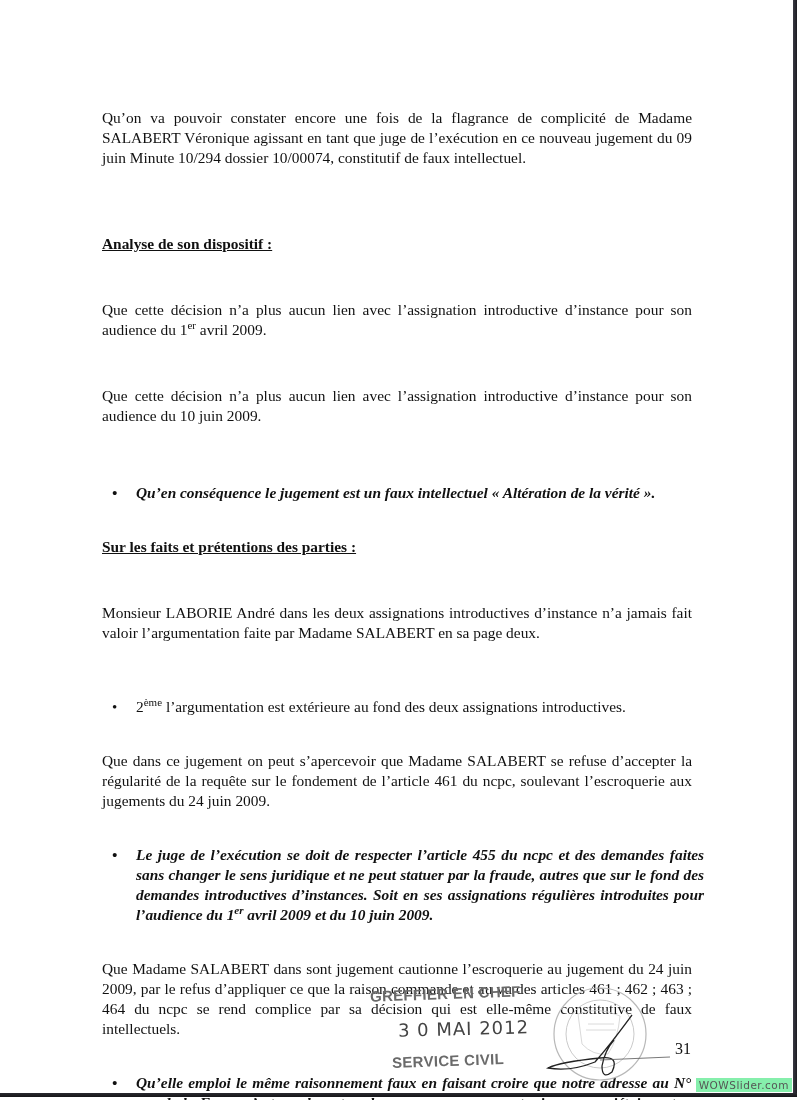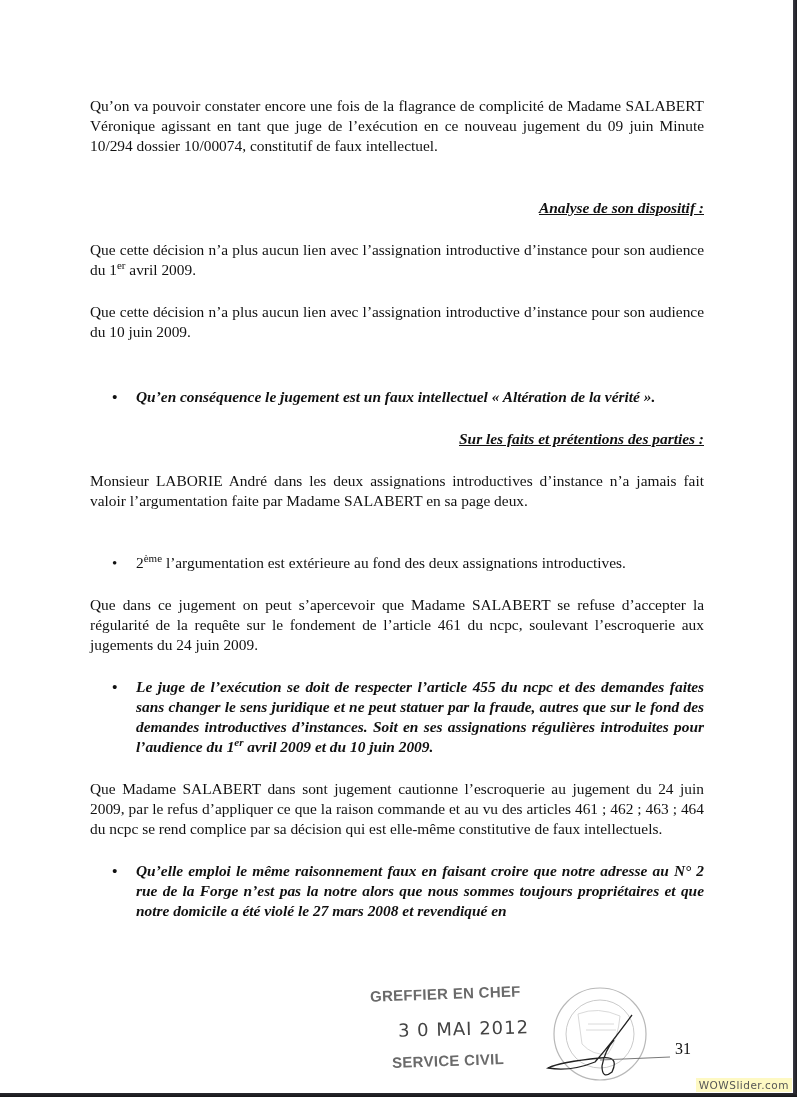--- a/index.html
+++ b/index.html
@@ -6,40 +6,40 @@
   body {
     width: 800px; height: 1100px; background: #ffffff; position: relative; overflow: hidden;
     font-family: "Liberation Serif", "DejaVu Serif", serif; color: #111;
   }
   .frame-right { position: absolute; top: 0; right: 3px; width: 4px; height: 1097px; background: linear-gradient(to right,#3a3a44,#1c1c22); }
   .frame-bottom { position: absolute; left: 0; bottom: 3px; width: 797px; height: 4px; background: linear-gradient(to bottom,#2a2a30,#151518); }
   .page {
     position: absolute; left: 90px; top: 96px; width: 614px;
     font-size: 15.4px; line-height: 20px;
   }
-  p { margin: 0; text-align: justify; }
+  p { margin: 12px; text-align: justify; }
   .gap { height: 20px; }
   .gap-lg { height: 22px; }
-  .heading { font-weight: bold; text-decoration: underline; text-align: right; font-style: italic; }
+  .heading { font-weight: bold; text-decoration: underline; text-align: left; }
   ul { margin: 0; padding: 0; list-style: none; }
   li { position: relative; padding-left: 46px; text-align: justify; }
   li::before { content: "\2022"; position: absolute; left: 22px; top: 0; font-size: 15px; }
   .bi { font-weight: bold; font-style: italic; }
   sup { font-size: 11px; line-height: 0; vertical-align: 6px; }
   .b { font-weight: bold; }
   .stamp {
     position: absolute; font-family: "Liberation Sans", "DejaVu Sans", sans-serif; color: #6a6a6a; font-weight: bold;
   }
   .stamp-greffier { left: 370px; top: 985px; font-size: 15px; letter-spacing: 0.3px; transform: rotate(-2deg); }
   .stamp-date { left: 398px; top: 1018px; font-size: 18px; letter-spacing: 1px; color: #444; transform: rotate(-1.5deg); font-weight: normal; font-family: "DejaVu Sans", sans-serif;}
   .stamp-service { left: 392px; top: 1052px; font-size: 15px; letter-spacing: 0.3px; transform: rotate(-2deg); }
   .seal { position: absolute; left: 548px; top: 984px; width: 100px; height: 100px; }
   .page-number { position: absolute; left: 675px; top: 1040px; font-size: 16px; }
   .watermark {
-    position: absolute; right: 8px; bottom: 8px; background: #fef9c3; padding: 1px 3px;
+    position: absolute; right: 8px; bottom: 8px; background: #86efac; padding: 1px 3px;
     font-family: "DejaVu Sans", sans-serif; font-size: 10.5px; color: #555; letter-spacing: 0.5px; margin-left: 36px;
   }
 </style>
 </head>
 <body>
 
 <div class="frame-right"></div>
 <div class="frame-bottom"></div>
 
 <div class="page">

